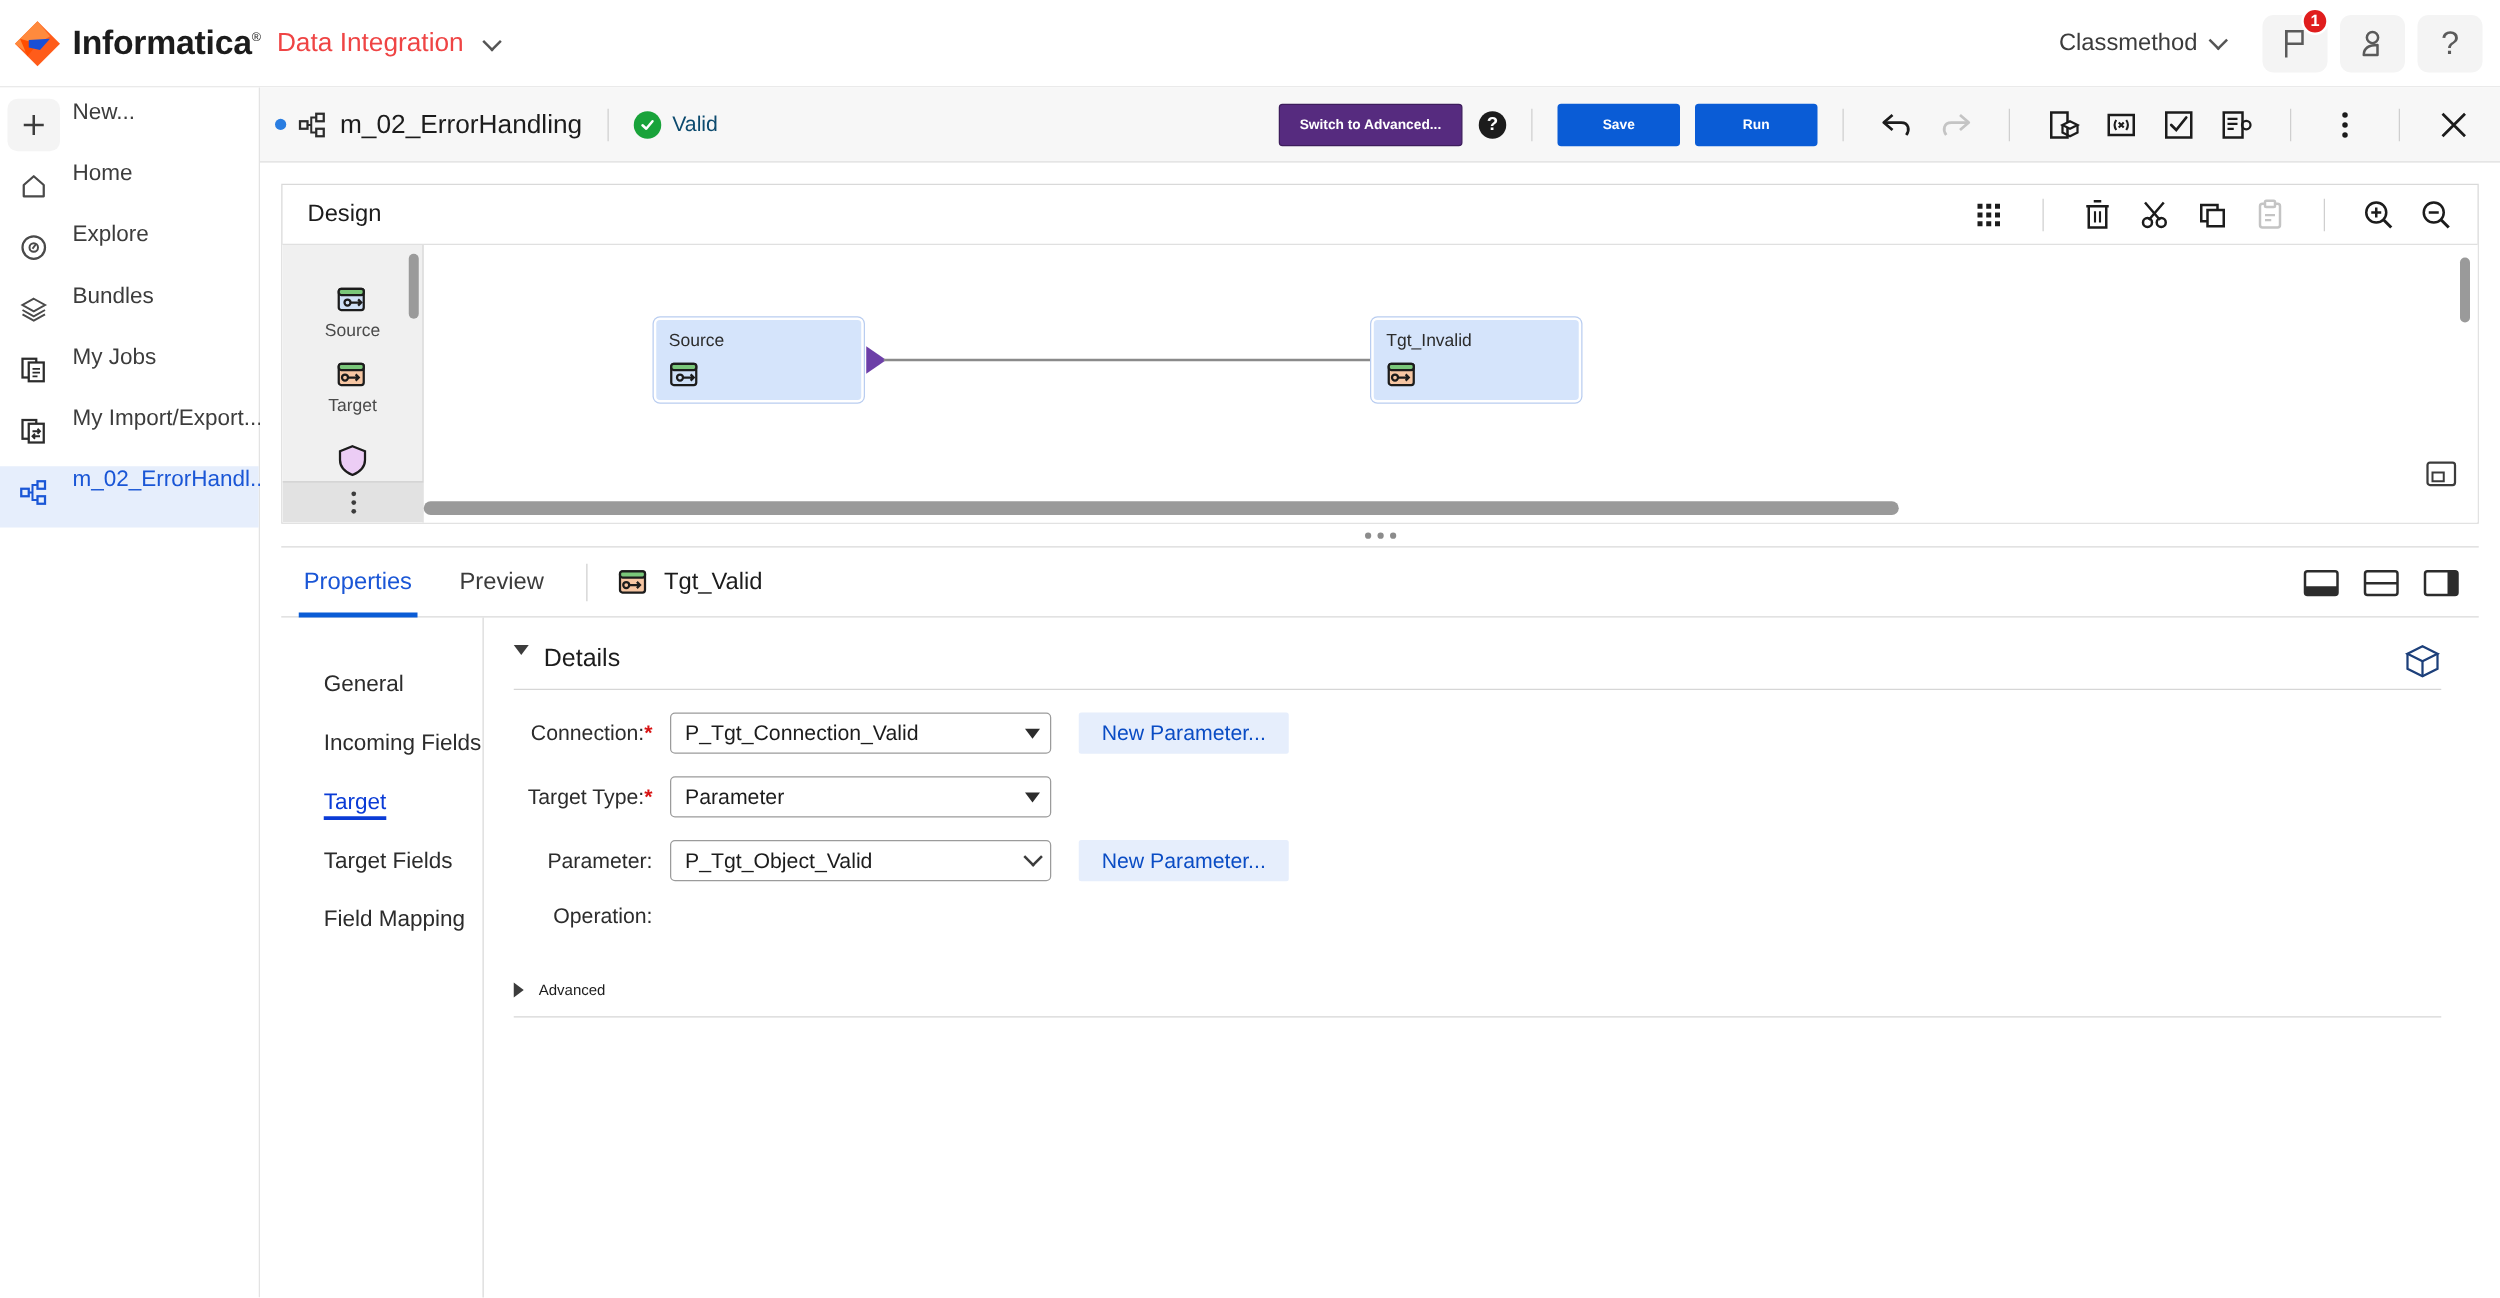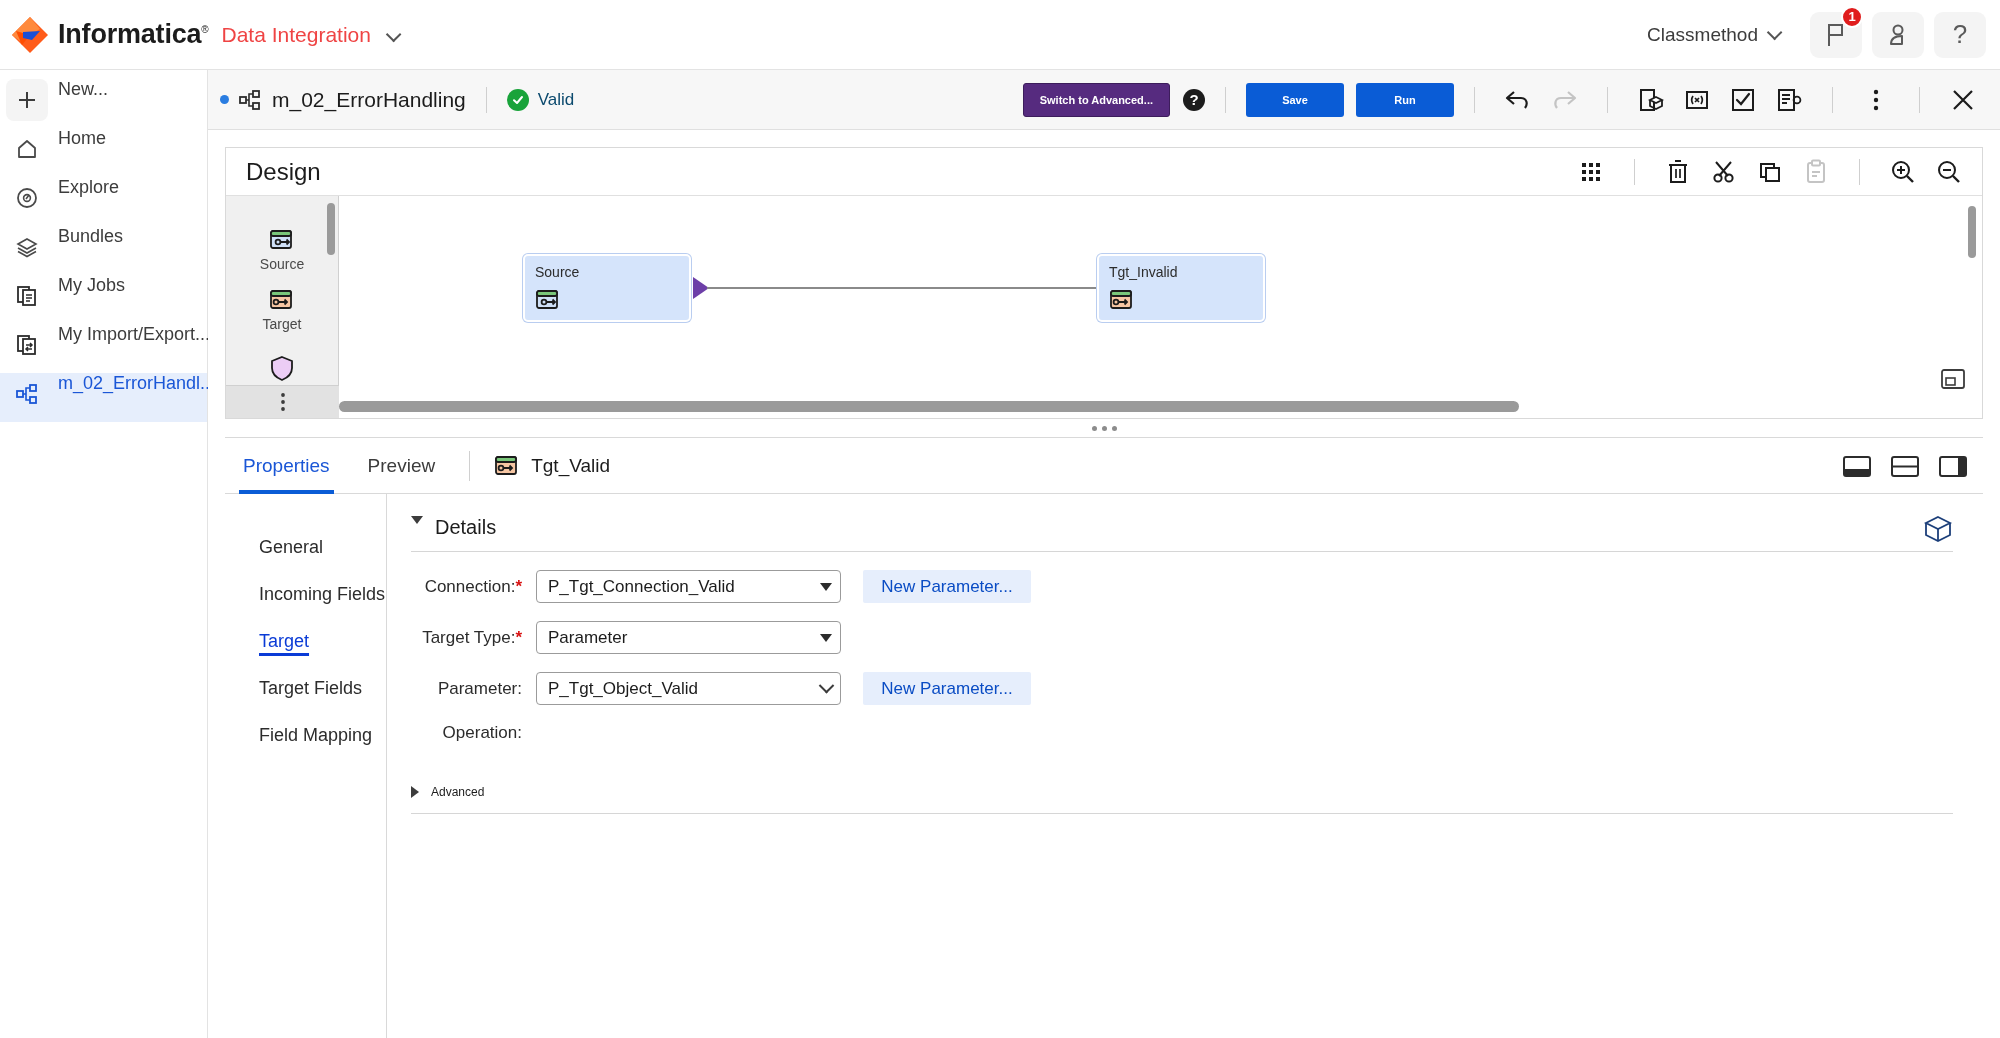--- a/index.html
+++ b/index.html
@@ -120,21 +120,21 @@
 
   
   .design-panel {
     margin: 17px 17px 0 17px; border: 1px solid #d9d9d9; background: #fff;
     height: 272px; position: relative;
   }
   .design-head {
     height: 48px; display: flex; align-items: center; padding: 0 10px 0 20px;
     border-bottom: 1px solid #e0e0e0;
   }
-  .design-title { font-size: 24px; color: #1c1c1c; }
+  .design-title { font-size: 19px; color: #1c1c1c; }
   .canvas-wrap {
     position: relative; height: 222px; overflow: hidden; background: #fff;
   }
   .palette {
     position: absolute; left: 0; top: 0; width: 113px; height: 222px;
     background: #f0f0f0; border-right: 1px solid #d0d0d0;
   }
   .palette-item {
     height: 60px; display: flex; flex-direction: column; align-items: center;
     justify-content: center; cursor: pointer;

